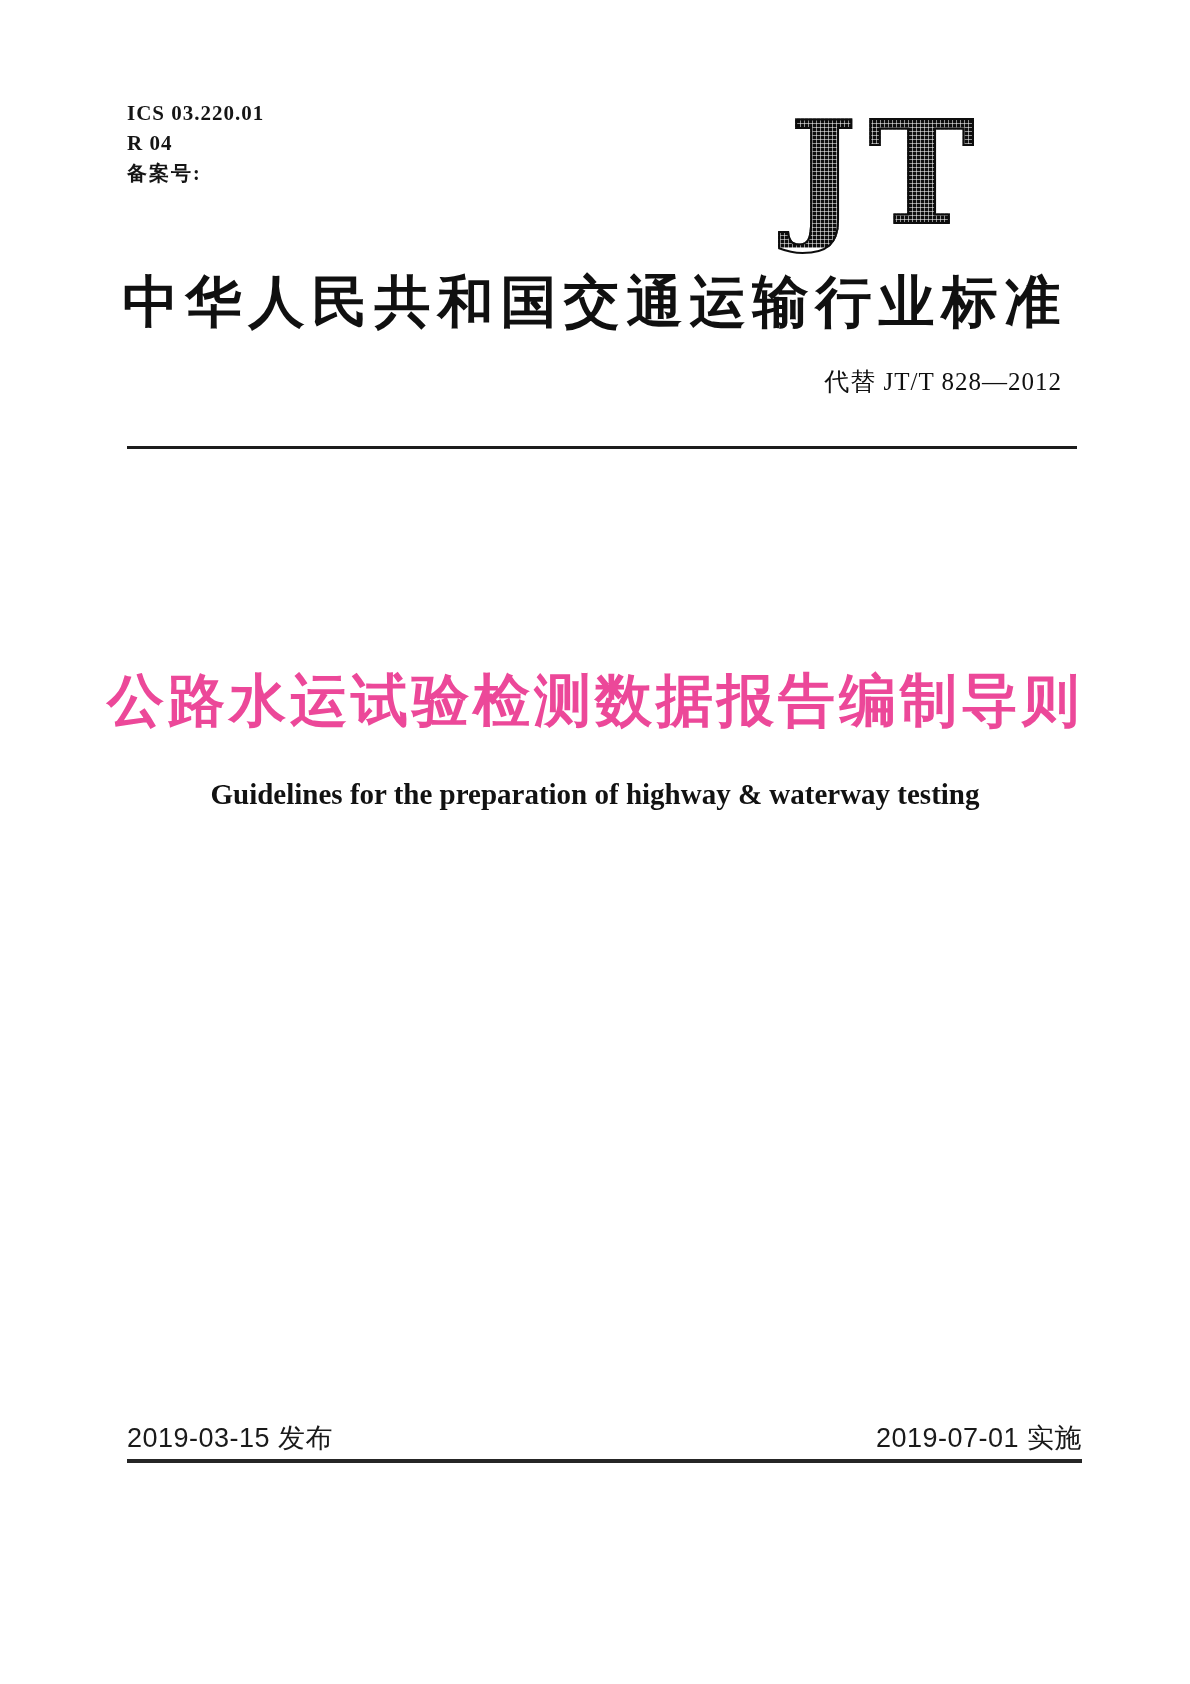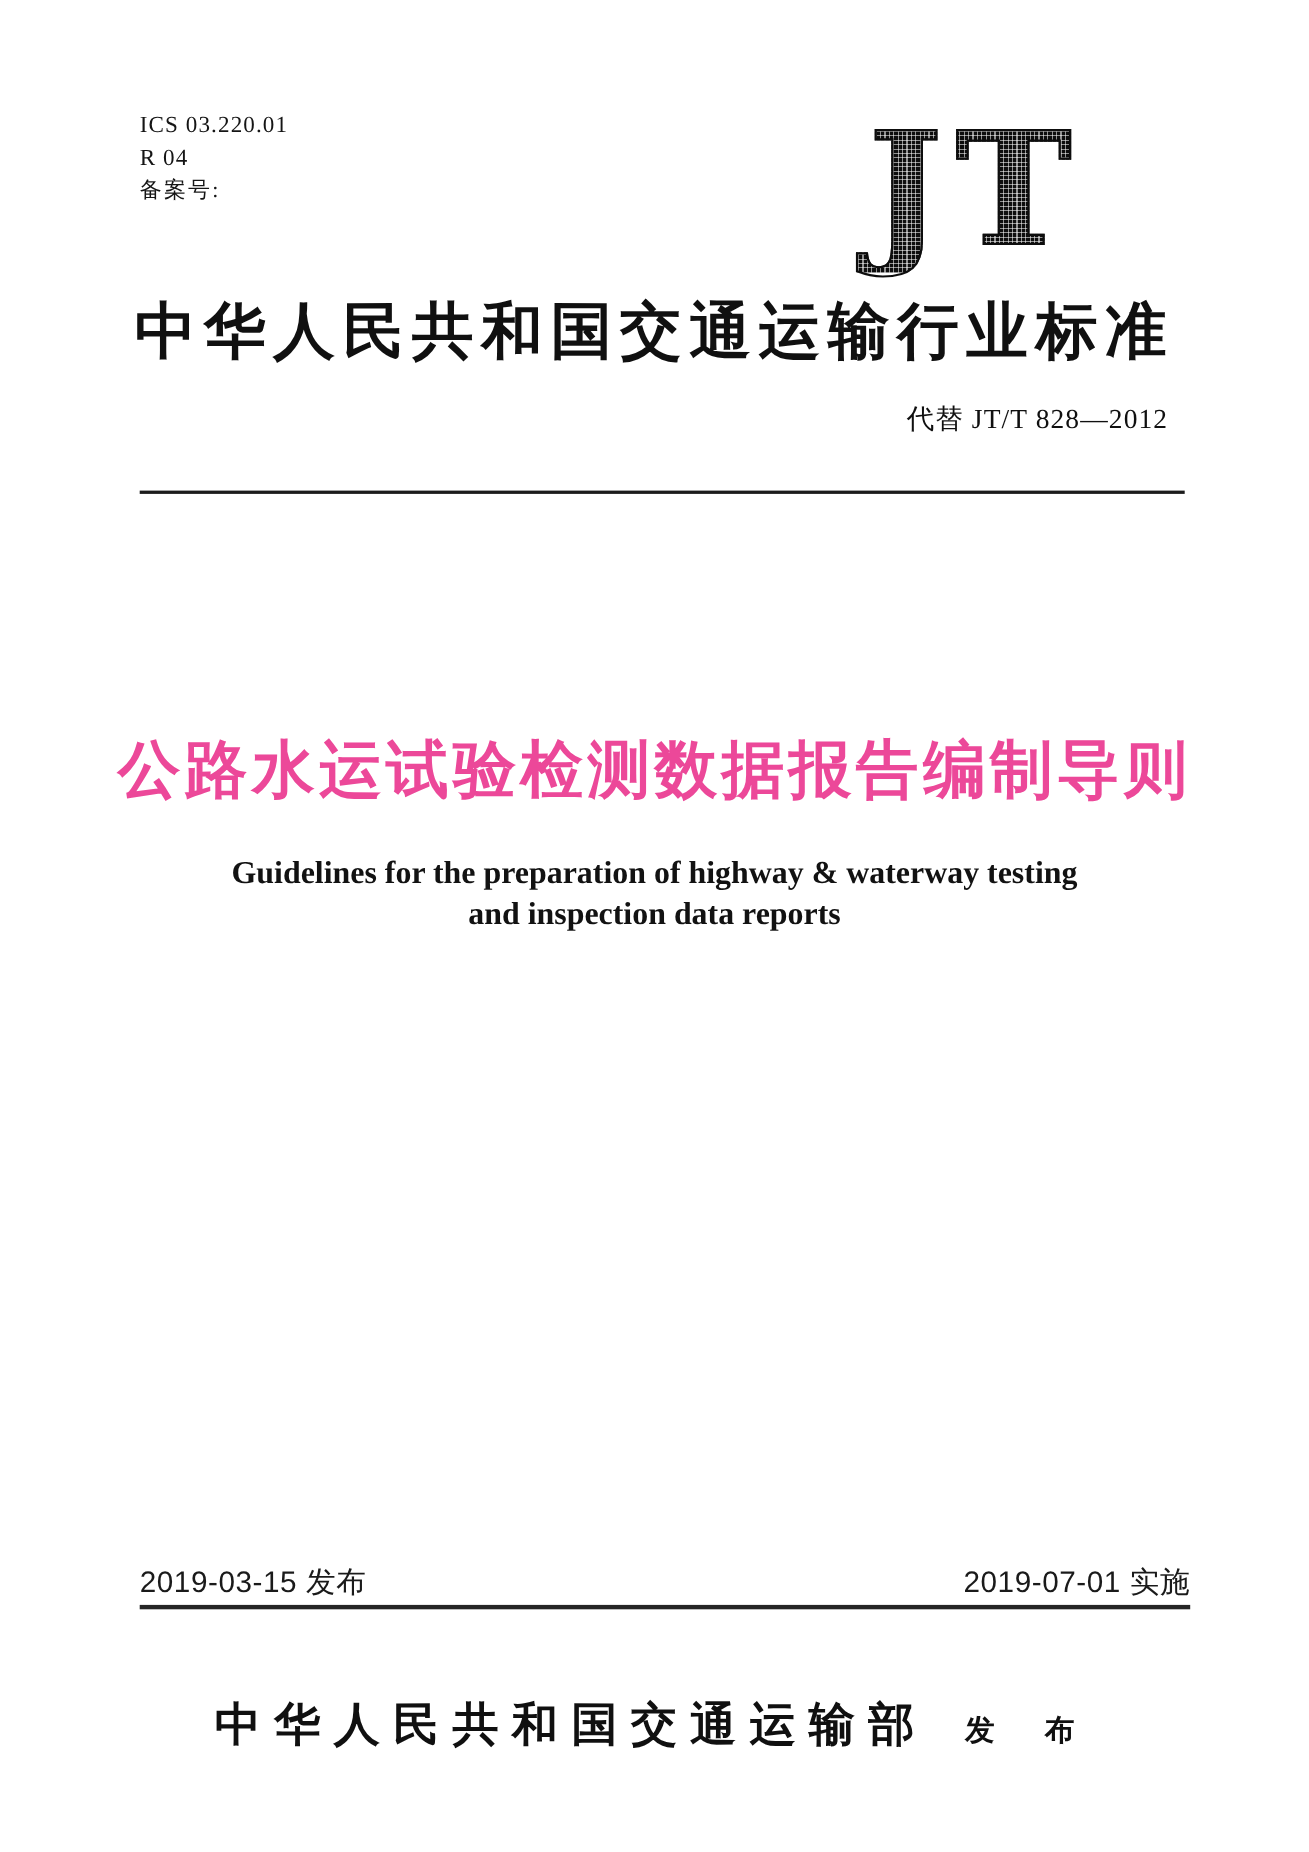--- a/index.html
+++ b/index.html
@@ -16,21 +16,21 @@
     font-family: "Liberation Serif", serif;
     color: #111;
   }
 
   
   .ics-block {
     position: absolute;
     left: 127px;
     top: 98px;
     font-family: "Liberation Serif", serif;
-    font-weight: normal;
+    font-weight: bold;
     font-size: 21px;
     line-height: 30px;
     letter-spacing: 1px;
     color: #151515;
   }
   .ics-block .cn {
     font-size: 20px;
     letter-spacing: 2px;
   }
 
@@ -204,28 +204,23 @@
   <div class="std-no-block">
     <div class="std-replaces">代替 JT/T 828—2012</div>
   </div>
 
   <div class="rule-top"></div>
 
   <div class="title-cn">公路水运试验检测数据报告编制导则</div>
 
   <div class="title-en">
     <div>Guidelines for the preparation of highway &amp; waterway testing</div>
-    <div>and inspection data reports</div>
   </div>
 
   <div class="dates-row">
     <span>2019-03-15 发布</span>
     <span>2019-07-01 实施</span>
   </div>
 
   <div class="rule-bottom"></div>
 
-  <div class="footer-row">
-    <span class="issuer">中华人民共和国交通运输部</span>
-    <span class="issue-label">发 布</span>
-  </div>
 
 </div>
 
 </body></html>

